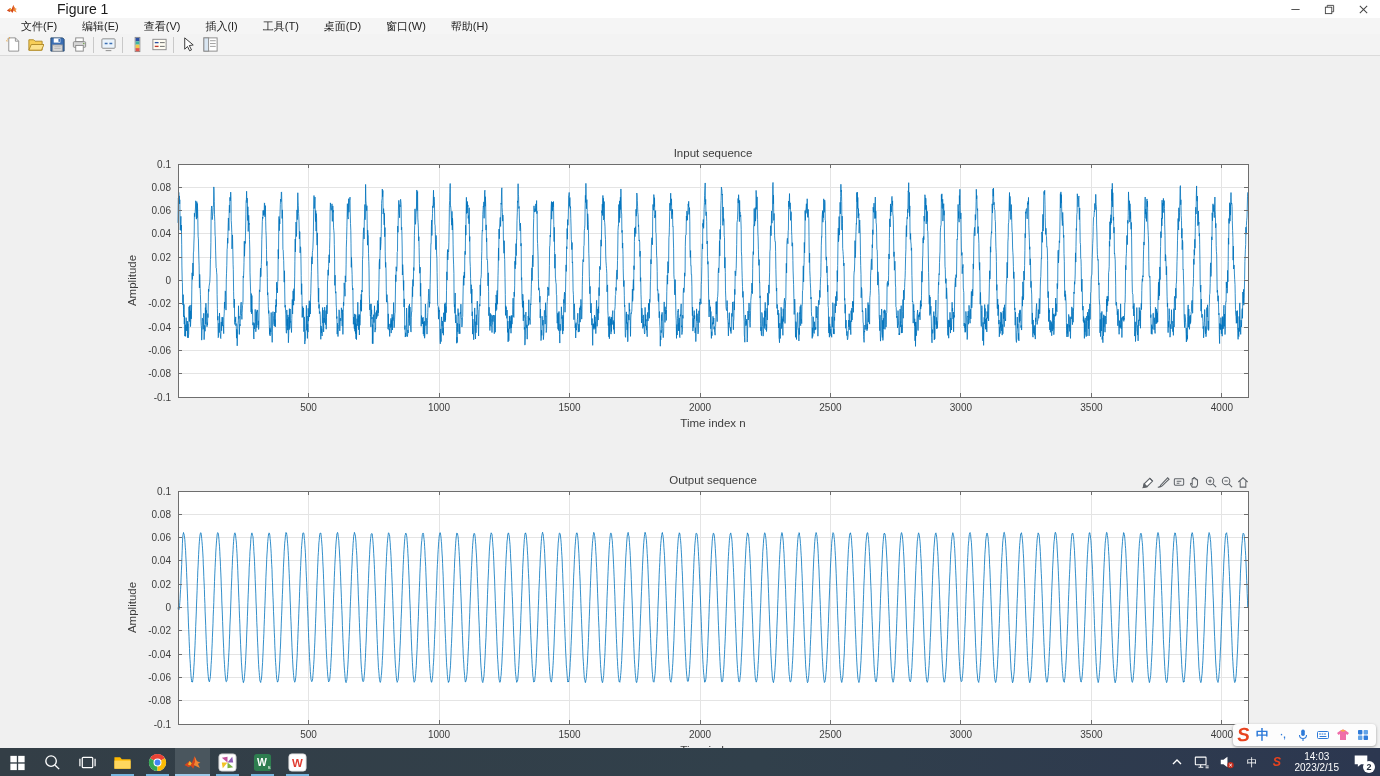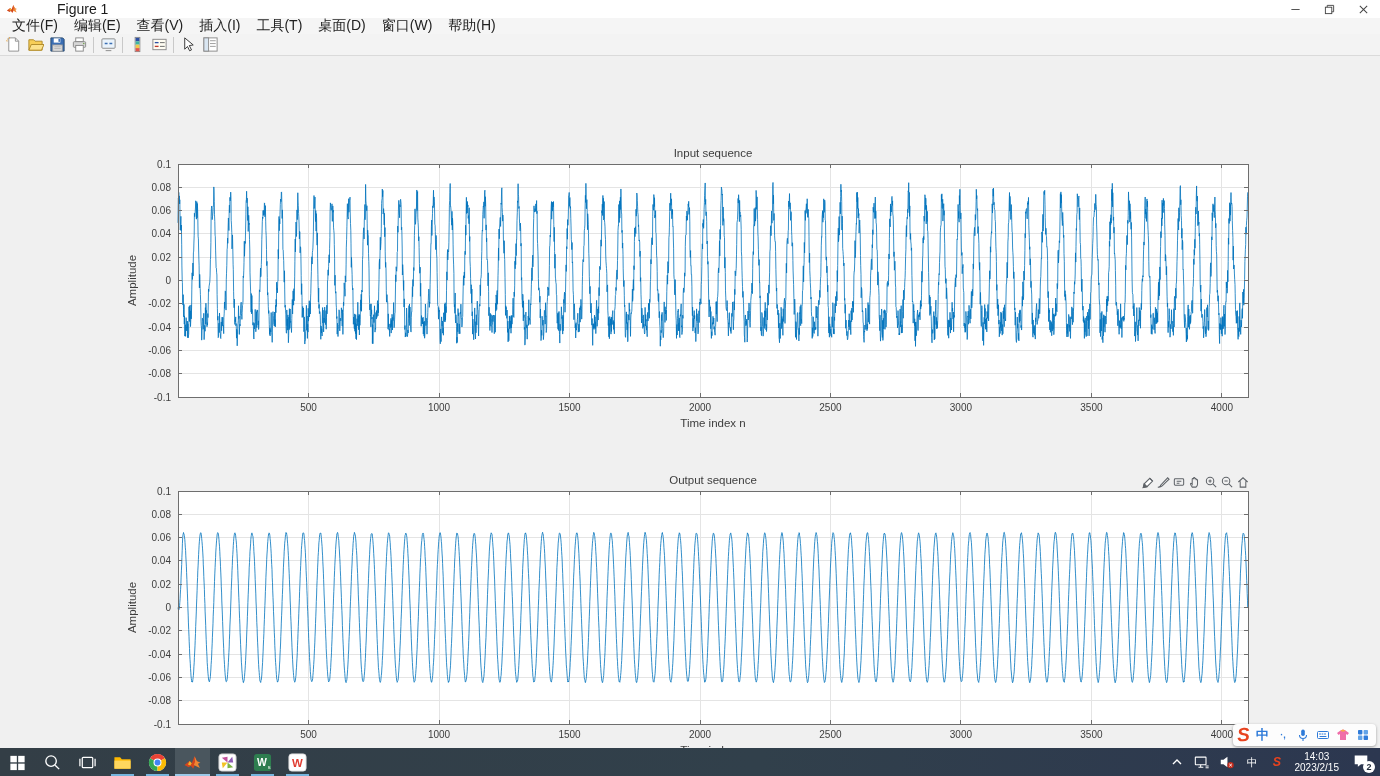--- a/index.html
+++ b/index.html
@@ -12,21 +12,21 @@
   .titlebar{position:absolute;left:0;top:0;width:100%;height:18px;background:#FFFFFF;
     display:flex;align-items:center;z-index:30;}
   .titlebar .app-icon{width:12px;height:12px;margin:0 6px 0 6px;display:inline-flex;}
   .titlebar .title{font-size:14px;color:#1a1a1a;padding-left:33px;}
   .win-controls{position:absolute;right:0;top:0;height:18px;display:flex;}
   .win-btn{width:34px;height:18px;border:none;background:transparent;display:flex;
     align-items:center;justify-content:center;padding:0;cursor:default;}
   .win-btn svg{width:11px;height:11px;}
   .menubar{position:absolute;left:0;top:18px;width:100%;height:16px;background:#F5F5F5;
     display:flex;align-items:center;padding-left:4px;z-index:29;}
-  .menu-item{font-size:14px;color:#222;padding:1px 8px;background:transparent;border:none;cursor:default;}
+  .menu-item{font-size:11px;color:#222;padding:1px 8px;background:transparent;border:none;cursor:default;margin-left:9px;}
   .toolbar{position:absolute;left:0;top:34px;width:100%;height:21px;background:#F3F3F3;
     border-bottom:1px solid #DADADA;display:flex;align-items:center;padding-left:2px;z-index:29;}
   .tb-btn{width:22px;height:19px;border:none;background:transparent;display:flex;
     align-items:center;justify-content:center;padding:0;cursor:default;}
   .tb-btn svg{width:17px;height:17px;}
   .tb-sep{width:1px;height:16px;background:#C9C9C9;margin:0 3px;}
   
   .fig-canvas{position:absolute;left:0;top:56px;width:1380px;height:692px;background:#F0F0F0;}
   .plot{position:absolute;left:120px;width:1160px;height:310px;}
   #plot-0{top:88px;}

